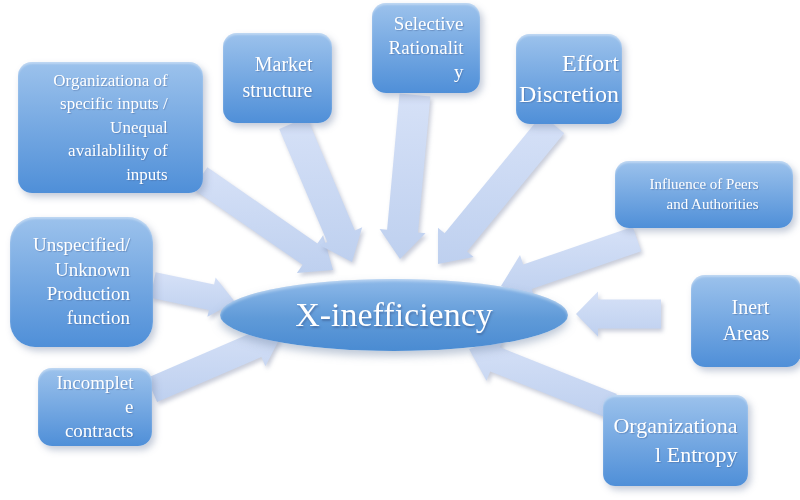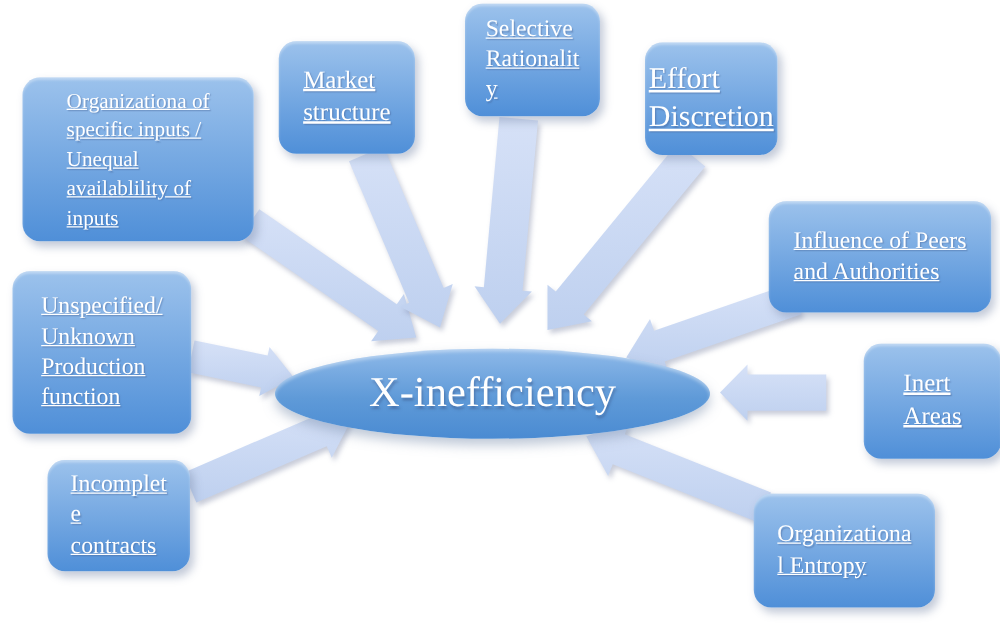--- a/index.html
+++ b/index.html
@@ -4,38 +4,37 @@
 <style>
   html,body{margin:0;padding:0;background:#ffffff;}
   body{width:800px;height:500px;overflow:hidden;
        font-family:"Liberation Serif","DejaVu Serif",serif;}
   #diagram{position:relative;width:800px;height:500px;background:#ffffff;}
   #arrow-layer{position:absolute;left:0;top:0;width:800px;height:500px;}
   .arrow-poly{filter:drop-shadow(2px 3px 2px rgba(110,122,155,0.38));}
   .node{
     position:absolute;
     display:flex;align-items:center;justify-content:center;
-    text-align:left;white-space:pre-line;
+    text-align:right;white-space:pre-line;
     color:var(--text-color,#fff);
     background:linear-gradient(180deg,var(--node-top,#9cc2ec) 0%,var(--node-bottom,#4f8fd8) 100%);
     border-radius:14px;
     box-shadow:3px 4px 7px rgba(125,140,170,0.45), inset 0 2px 2px rgba(255,255,255,0.35);
     text-shadow:1px 1px 1px rgba(70,100,150,0.45);
     line-height:1.28;
-    text-decoration:underline;
   }
   .n1{left:18px;top:62px;width:185px;height:131px;font-size:17px;line-height:1.38;}
   .n2{left:223px;top:33px;width:109px;height:90px;font-size:20px;}
   .n3{left:372px;top:3px;width:108px;height:90px;font-size:19px;}
   .n4{left:516px;top:34px;width:106px;height:90px;font-size:24px;}
-  .n5{left:615px;top:161px;width:178px;height:89px;font-size:19px;}
+  .n5{left:615px;top:161px;width:178px;height:67px;font-size:15px;}
   .n6{left:663px;top:275px;width:110px;height:92px;font-size:20px;margin-left:28px;}
-  .n7{left:603px;top:395px;width:145px;height:91px;font-size:19px;}
-  .n8{left:10px;top:217px;width:143px;height:130px;font-size:19px;}
-  .n9{left:38px;top:368px;width:114px;height:89px;font-size:19px;}
+  .n7{left:603px;top:395px;width:145px;height:91px;font-size:22px;border-radius:12px;}
+  .n8{left:10px;top:217px;width:143px;height:130px;font-size:19px;border-radius:25px;}
+  .n9{left:38px;top:368px;width:114px;height:78px;font-size:19px;}
   .center-ellipse{
     position:absolute;left:220px;top:279px;width:348px;height:72px;
     border-radius:50%;
     display:flex;align-items:center;justify-content:center;
     color:var(--text-color,#fff);font-size:34px;
     background:linear-gradient(180deg,var(--ellipse-top,#8eb9e9) 0%,#5f9ad8 55%,var(--ellipse-bottom,#4a8bd2) 100%);
     box-shadow:0 5px 9px rgba(125,145,175,0.5), inset 0 2px 3px rgba(255,255,255,0.4);
     text-shadow:1px 2px 2px rgba(60,90,140,0.55);
   }
 </style>

